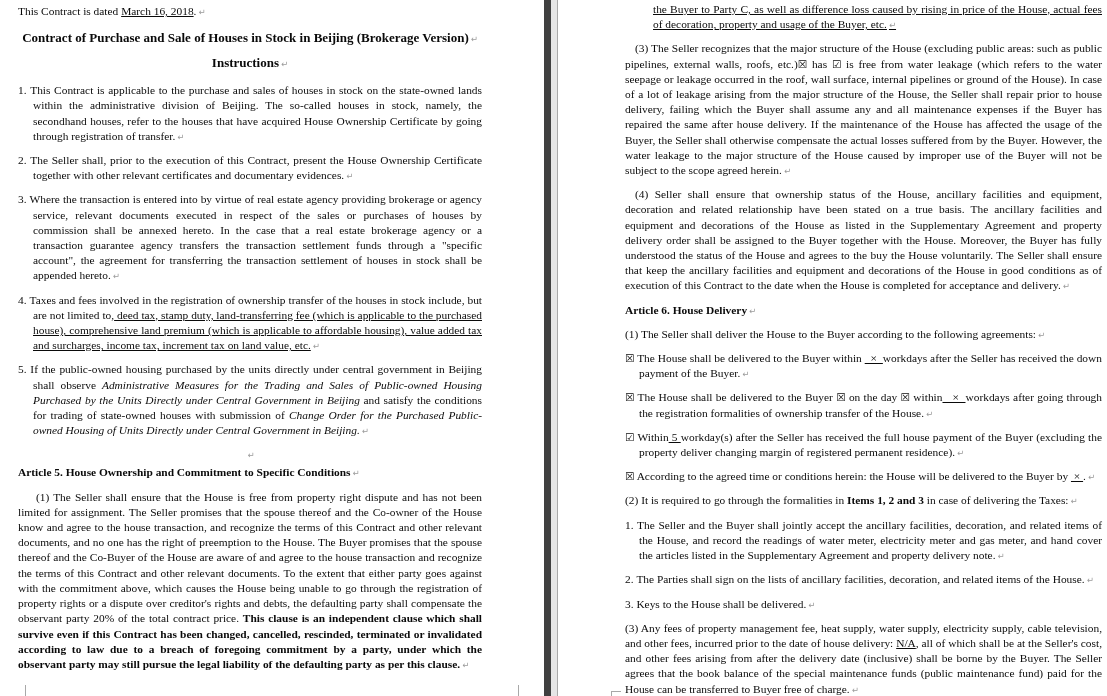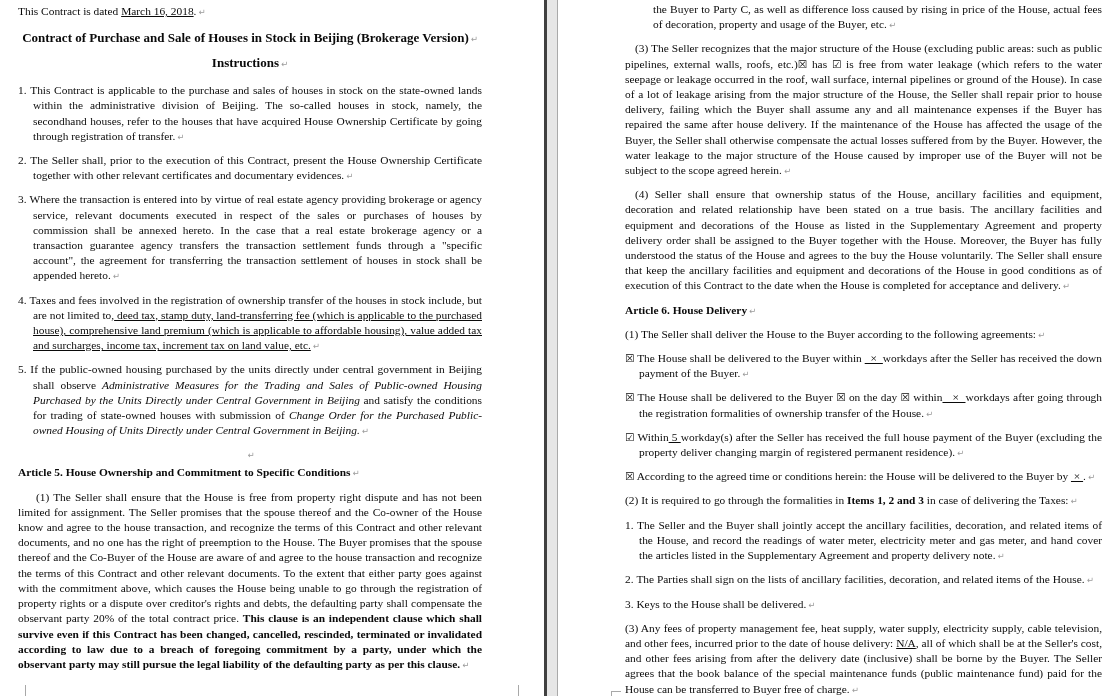--- a/index.html
+++ b/index.html
@@ -6,35 +6,35 @@
   body {
     width:1107px; height:696px; overflow:hidden;
     background:#e6e6e6;
     font-family:"Liberation Serif", serif;
     color:#0a0a0a;
   }
   .canvas { position:relative; width:1107px; height:696px; }
   .page {
     position:absolute; top:0; height:696px; background:#ffffff; overflow:hidden;
   }
-  .page-left  { left:0;  width:544px; border-right:3px solid #404040; }
+  .page-left  { left:0;  width:544px; border-right:7px solid #404040; }
   .page-right { left:557px; width:550px; border-left:1px solid #a9a9a9; }
   .content {
     font-size:11.4px; line-height:15.2px; text-align:justify;
   }
   .page-left  .content { padding:4px 62px 0 18px; }
   .page-right .content { padding:2px 6px 0 67px; }
   .blk { margin:0 0 8px 0; }
   .title-blk { text-align:center; font-size:13px; line-height:18px; margin:9px 0 7px 0; }
   .subtitle-blk { text-align:center; font-size:13px; line-height:16px; margin:0 0 11px 0; }
   .h-blk { margin:8px 0 8px 0; }
   .c { text-align:center; }
   .ind18 { text-indent:18px; }
   .ind10 { text-indent:10px; }
-  .pad28 { padding-left:28px; }
+  .pad28 { padding-left:28px;text-decoration:underline; }
   .hang15 { padding-left:15px; text-indent:-15px; }
   .hang14 { padding-left:14px; text-indent:-14px; }
   .sp { height:10px; }
   
   .sg-u  { text-decoration:underline; }
   .sg-b  { font-weight:bold; }
   .sg-bu { font-weight:bold; }
   .sg-i  { font-style:italic; }
   .sg-cb { font-family:"DejaVu Sans", sans-serif; font-size:10.5px; }
   

